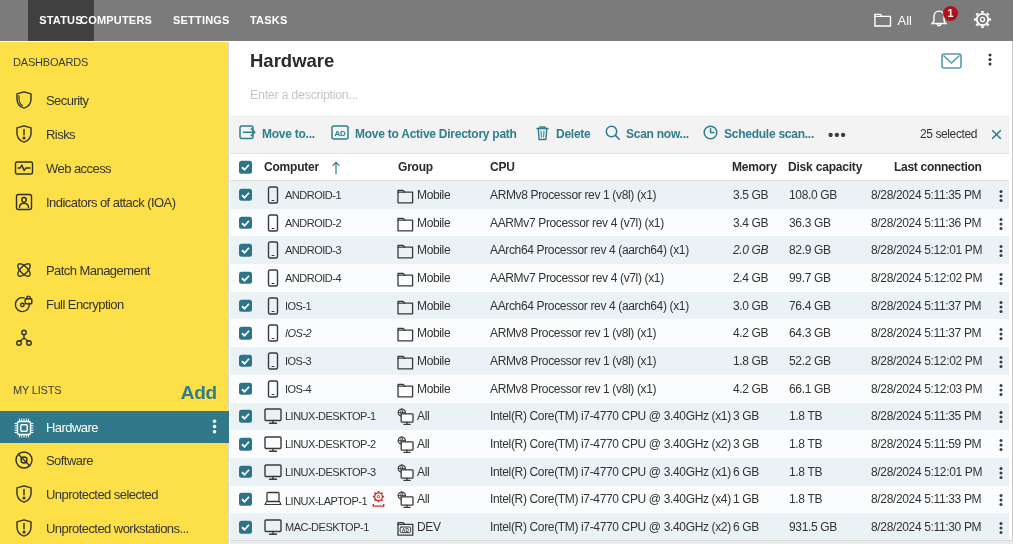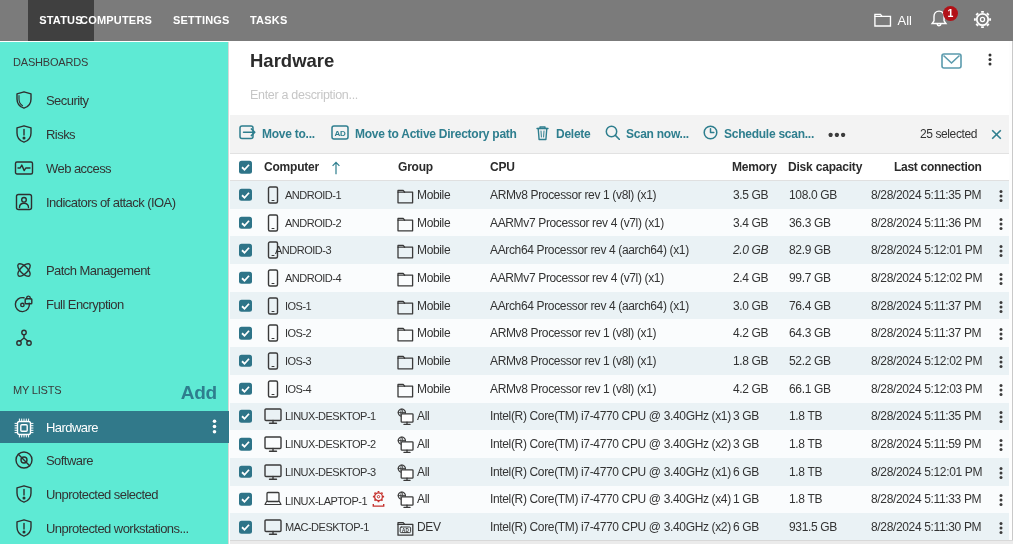--- a/index.html
+++ b/index.html
@@ -6,21 +6,21 @@
 html,body { width:1013px; height:544px; overflow:hidden; font-family:"Liberation Sans", sans-serif; background:#fff; }
 body { position:relative; }
 
 
 .topbar { position:absolute; left:0; top:0; width:1013px; height:41px; background:#7b7b7b; }
 .tab { position:absolute; top:0; height:41px; line-height:41px; color:#fff; font-size:11px; font-weight:bold; letter-spacing:0.2px; }
 .tab.active { background:#404040; text-align:center;margin-left:28px; }
 .topright { position:absolute; right:0; top:0; height:41px; }
 
 
-.sidebar { position:absolute; left:0; top:42px; width:229px; height:502px; background:#5eead4; border-right:1px solid #d8d8d8; }
+.sidebar { position:absolute; left:0; top:42px; width:229px; height:502px; background:#fde047; border-right:1px solid #d8d8d8; }
 .sect { position:absolute; left:13px; font-size:11px; letter-spacing:-0.2px; color:#3a3a3a; }
 .sitem { position:absolute; left:0; width:229px; height:34px; }
 .sitem .ico { position:absolute; left:14px; top:7px; width:20px; height:20px; }
 .sitem .lbl { position:absolute; left:46px; top:50%; transform:translateY(-50%); font-size:13px; letter-spacing:-0.55px; color:#333; }
 .sitem.sel { background:#31798a; }
 .sitem.sel .lbl { color:#fff; }
 .addlink { position:absolute; right:11px; font-size:19px; font-weight:bold; color:#2e7e8e; letter-spacing:-0.2px; }
 
 
 .main { position:absolute; left:230px; top:41px; width:783px; height:503px; background:#fff; }
@@ -292,21 +292,21 @@
       <div class="row">
         <span class="cb">
           <svg width="11" height="11" viewBox="0 0 11 11">
             <path d="M2 5.5 L4.5 8 L9 3" stroke="#fff" stroke-width="1.8" fill="none"></path>
           </svg>
         </span>
         <span class="dico"><svg width="18" height="18" viewBox="0 0 18 18" fill="none" stroke="#3a3a3a" stroke-width="1.4" stroke-linecap="round" stroke-linejoin="round">
             <rect x="4.5" y="1" width="9" height="16" rx="1.5"></rect>
             <line x1="8" y1="14.5" x2="10" y2="14.5" stroke-width="1"></line>
           </svg></span>
-        <span class="cell" style="left:45px;font-size:11px;letter-spacing:-0.5px;">ANDROID-3</span>
+        <span class="cell" style="left:55px;font-size:11px;letter-spacing:-0.5px;">ANDROID-3</span>
         <span class="gico"><svg width="17" height="18" viewBox="0 0 17 18" fill="none" stroke="#3a3a3a" stroke-width="1.3" stroke-linecap="round" stroke-linejoin="round">
             <path d="M1 15.8 V5.2 h14.6 v10.6 z"></path>
             <path d="M1 5.2 V3.4 h5.2 l1.4 1.8"></path>
           </svg></span>
         <span class="cell" style="left:187px;">Mobile</span>
         <span class="cell" style="left:260px;">AArch64 Processor rev 4 (aarch64) (x1)</span>
         <span class="cell" style="left:503px;font-style:italic;">2.0 GB</span>
         <span class="cell" style="left:559px;">82.9 GB</span>
         <span class="cell" style="left:641px;">8/28/2024 5:12:01 PM</span>
         <span class="rkebab"><svg width="4" height="13" viewBox="0 0 4 13">
@@ -370,21 +370,21 @@
       <div class="row">
         <span class="cb">
           <svg width="11" height="11" viewBox="0 0 11 11">
             <path d="M2 5.5 L4.5 8 L9 3" stroke="#fff" stroke-width="1.8" fill="none"></path>
           </svg>
         </span>
         <span class="dico"><svg width="18" height="18" viewBox="0 0 18 18" fill="none" stroke="#3a3a3a" stroke-width="1.4" stroke-linecap="round" stroke-linejoin="round">
             <rect x="4.5" y="1" width="9" height="16" rx="1.5"></rect>
             <line x1="8" y1="14.5" x2="10" y2="14.5" stroke-width="1"></line>
           </svg></span>
-        <span class="cell" style="left:55px;font-size:11px;letter-spacing:-0.5px;">IOS-2</span>
+        <span class="cell" style="left:55px;font-size:11px;letter-spacing:-0.5px;font-style:italic;">IOS-2</span>
         <span class="gico"><svg width="17" height="18" viewBox="0 0 17 18" fill="none" stroke="#3a3a3a" stroke-width="1.3" stroke-linecap="round" stroke-linejoin="round">
             <path d="M1 15.8 V5.2 h14.6 v10.6 z"></path>
             <path d="M1 5.2 V3.4 h5.2 l1.4 1.8"></path>
           </svg></span>
         <span class="cell" style="left:187px;">Mobile</span>
         <span class="cell" style="left:260px;">ARMv8 Processor rev 1 (v8l) (x1)</span>
         <span class="cell" style="left:503px;">4.2 GB</span>
         <span class="cell" style="left:559px;">64.3 GB</span>
         <span class="cell" style="left:641px;">8/28/2024 5:11:37 PM</span>
         <span class="rkebab"><svg width="4" height="13" viewBox="0 0 4 13">

